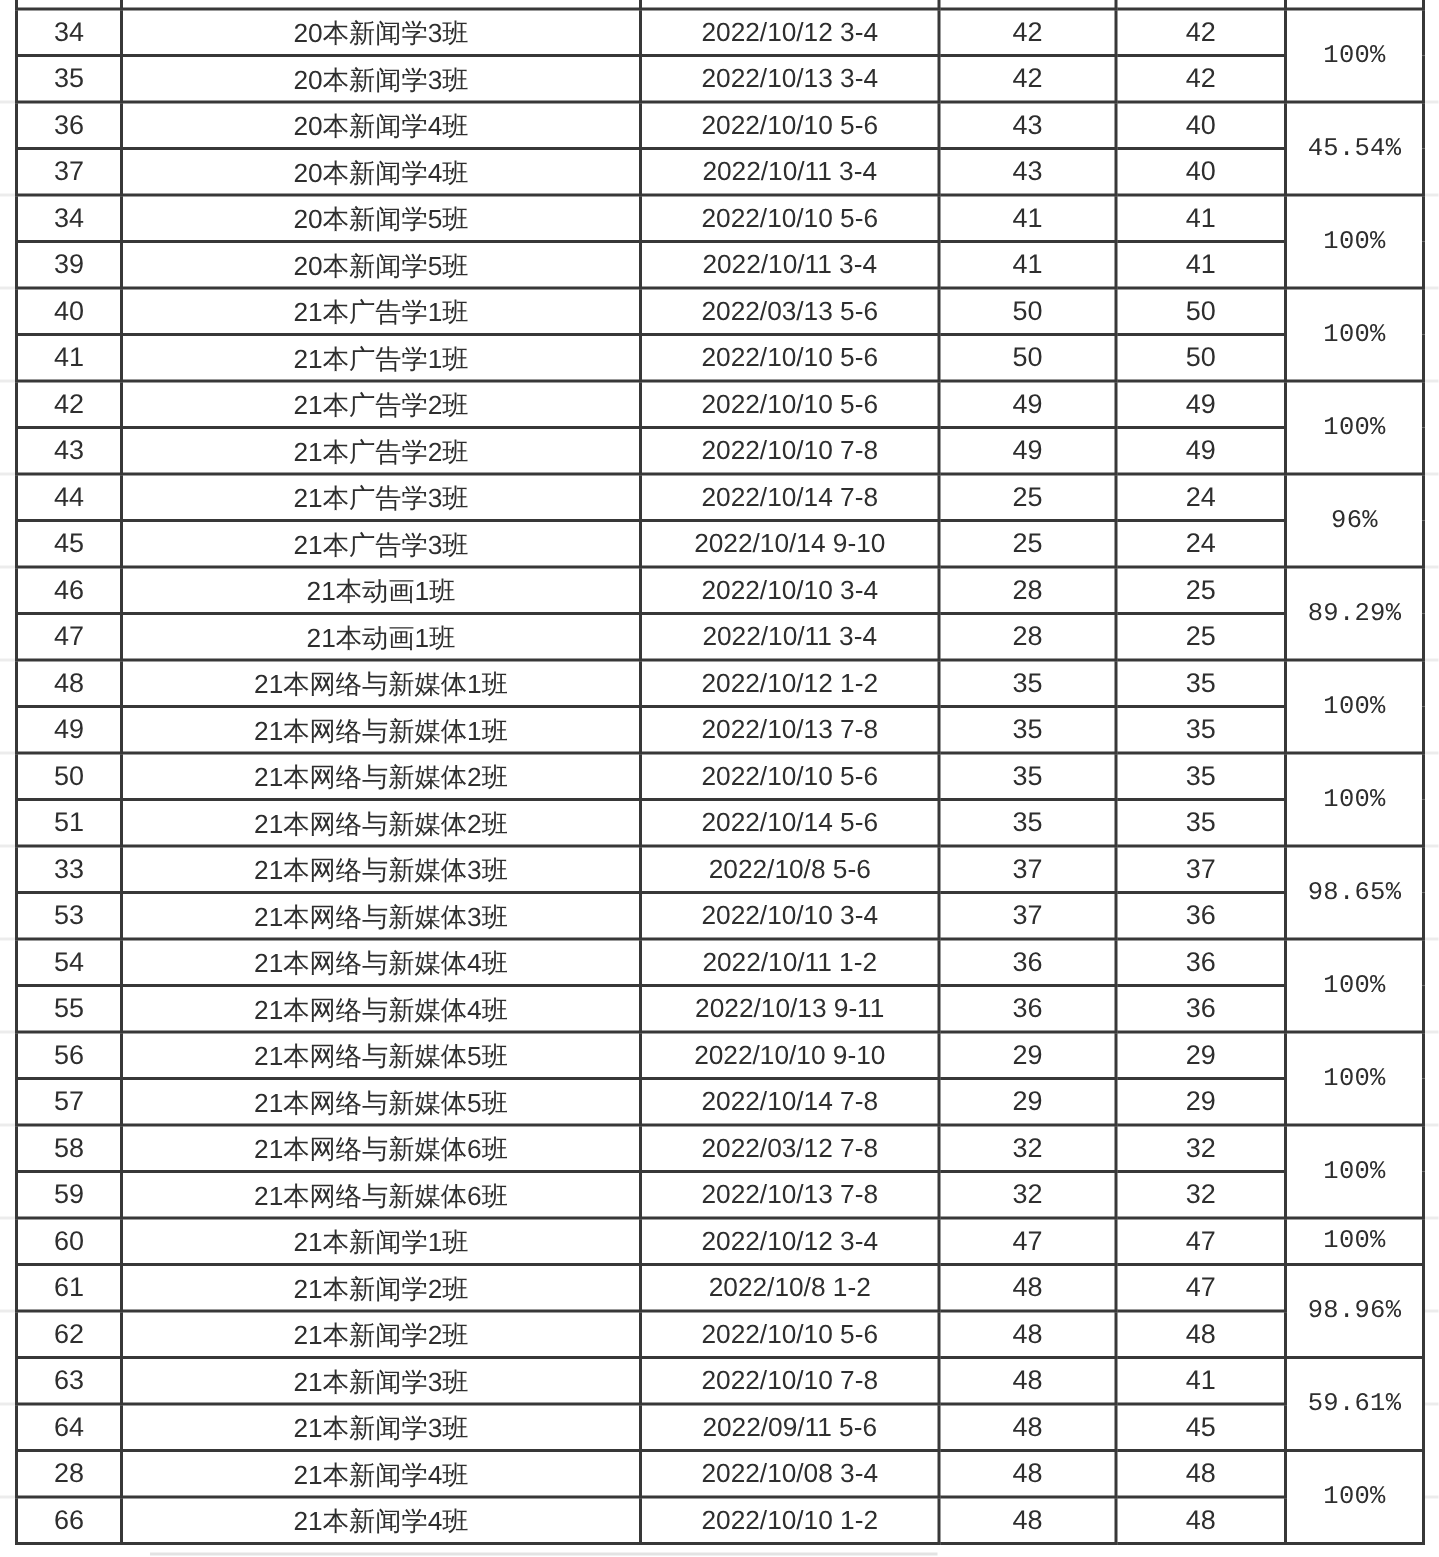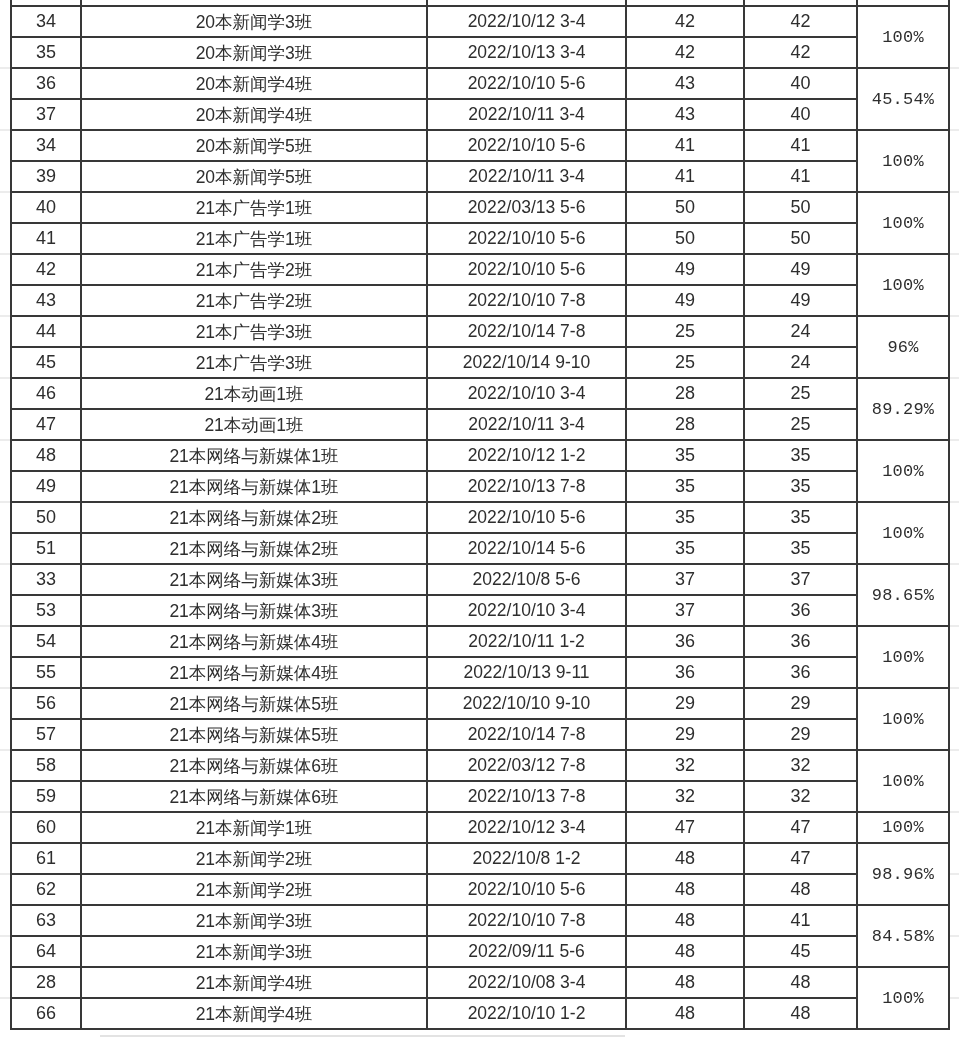--- a/index.html
+++ b/index.html
@@ -303,21 +303,21 @@
         <td class="date-cell">2022/10/10 5-6</td>
         <td class="num-cell">48</td>
         <td class="num-cell">48</td>
       </tr>
       <tr class="data-row">
         <td class="index-cell">63</td>
         <td class="cjk-cell">21本新闻学3班</td>
         <td class="date-cell">2022/10/10 7-8</td>
         <td class="num-cell">48</td>
         <td class="num-cell">41</td>
-        <td class="rate-cell" rowspan="2">84.58%</td>
+        <td class="rate-cell" rowspan="2">59.61%</td>
       </tr>
       <tr class="data-row">
         <td class="index-cell">64</td>
         <td class="cjk-cell">21本新闻学3班</td>
         <td class="date-cell">2022/09/11 5-6</td>
         <td class="num-cell">48</td>
         <td class="num-cell">45</td>
       </tr>
       <tr class="data-row">
         <td class="index-cell">28</td>

